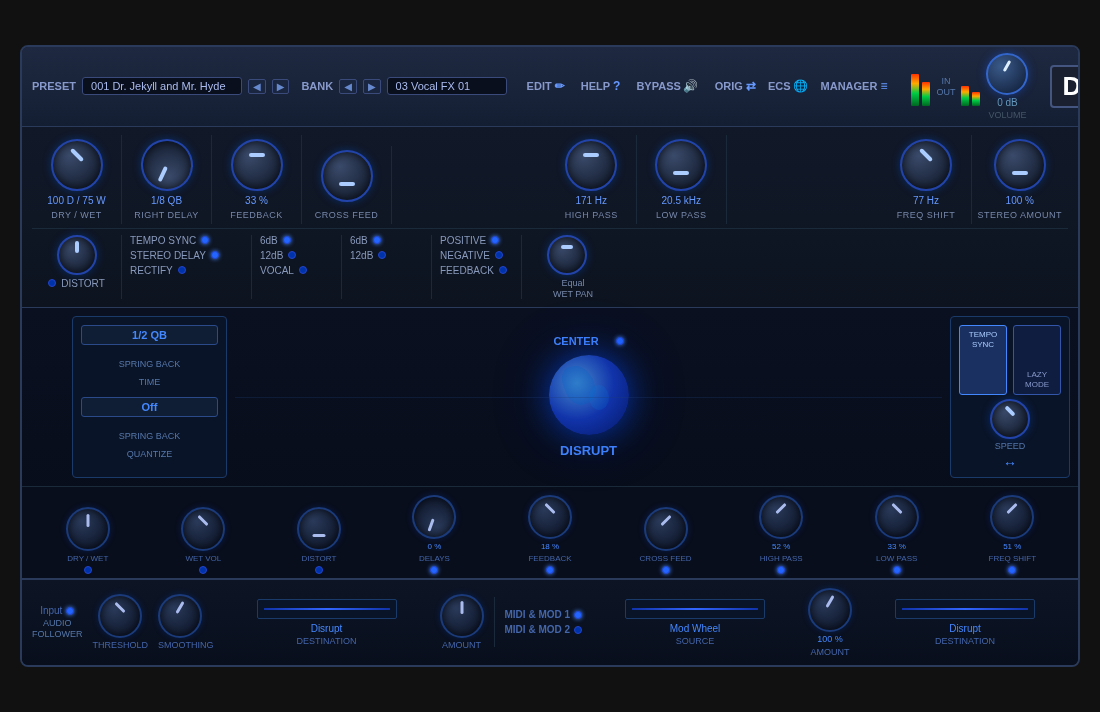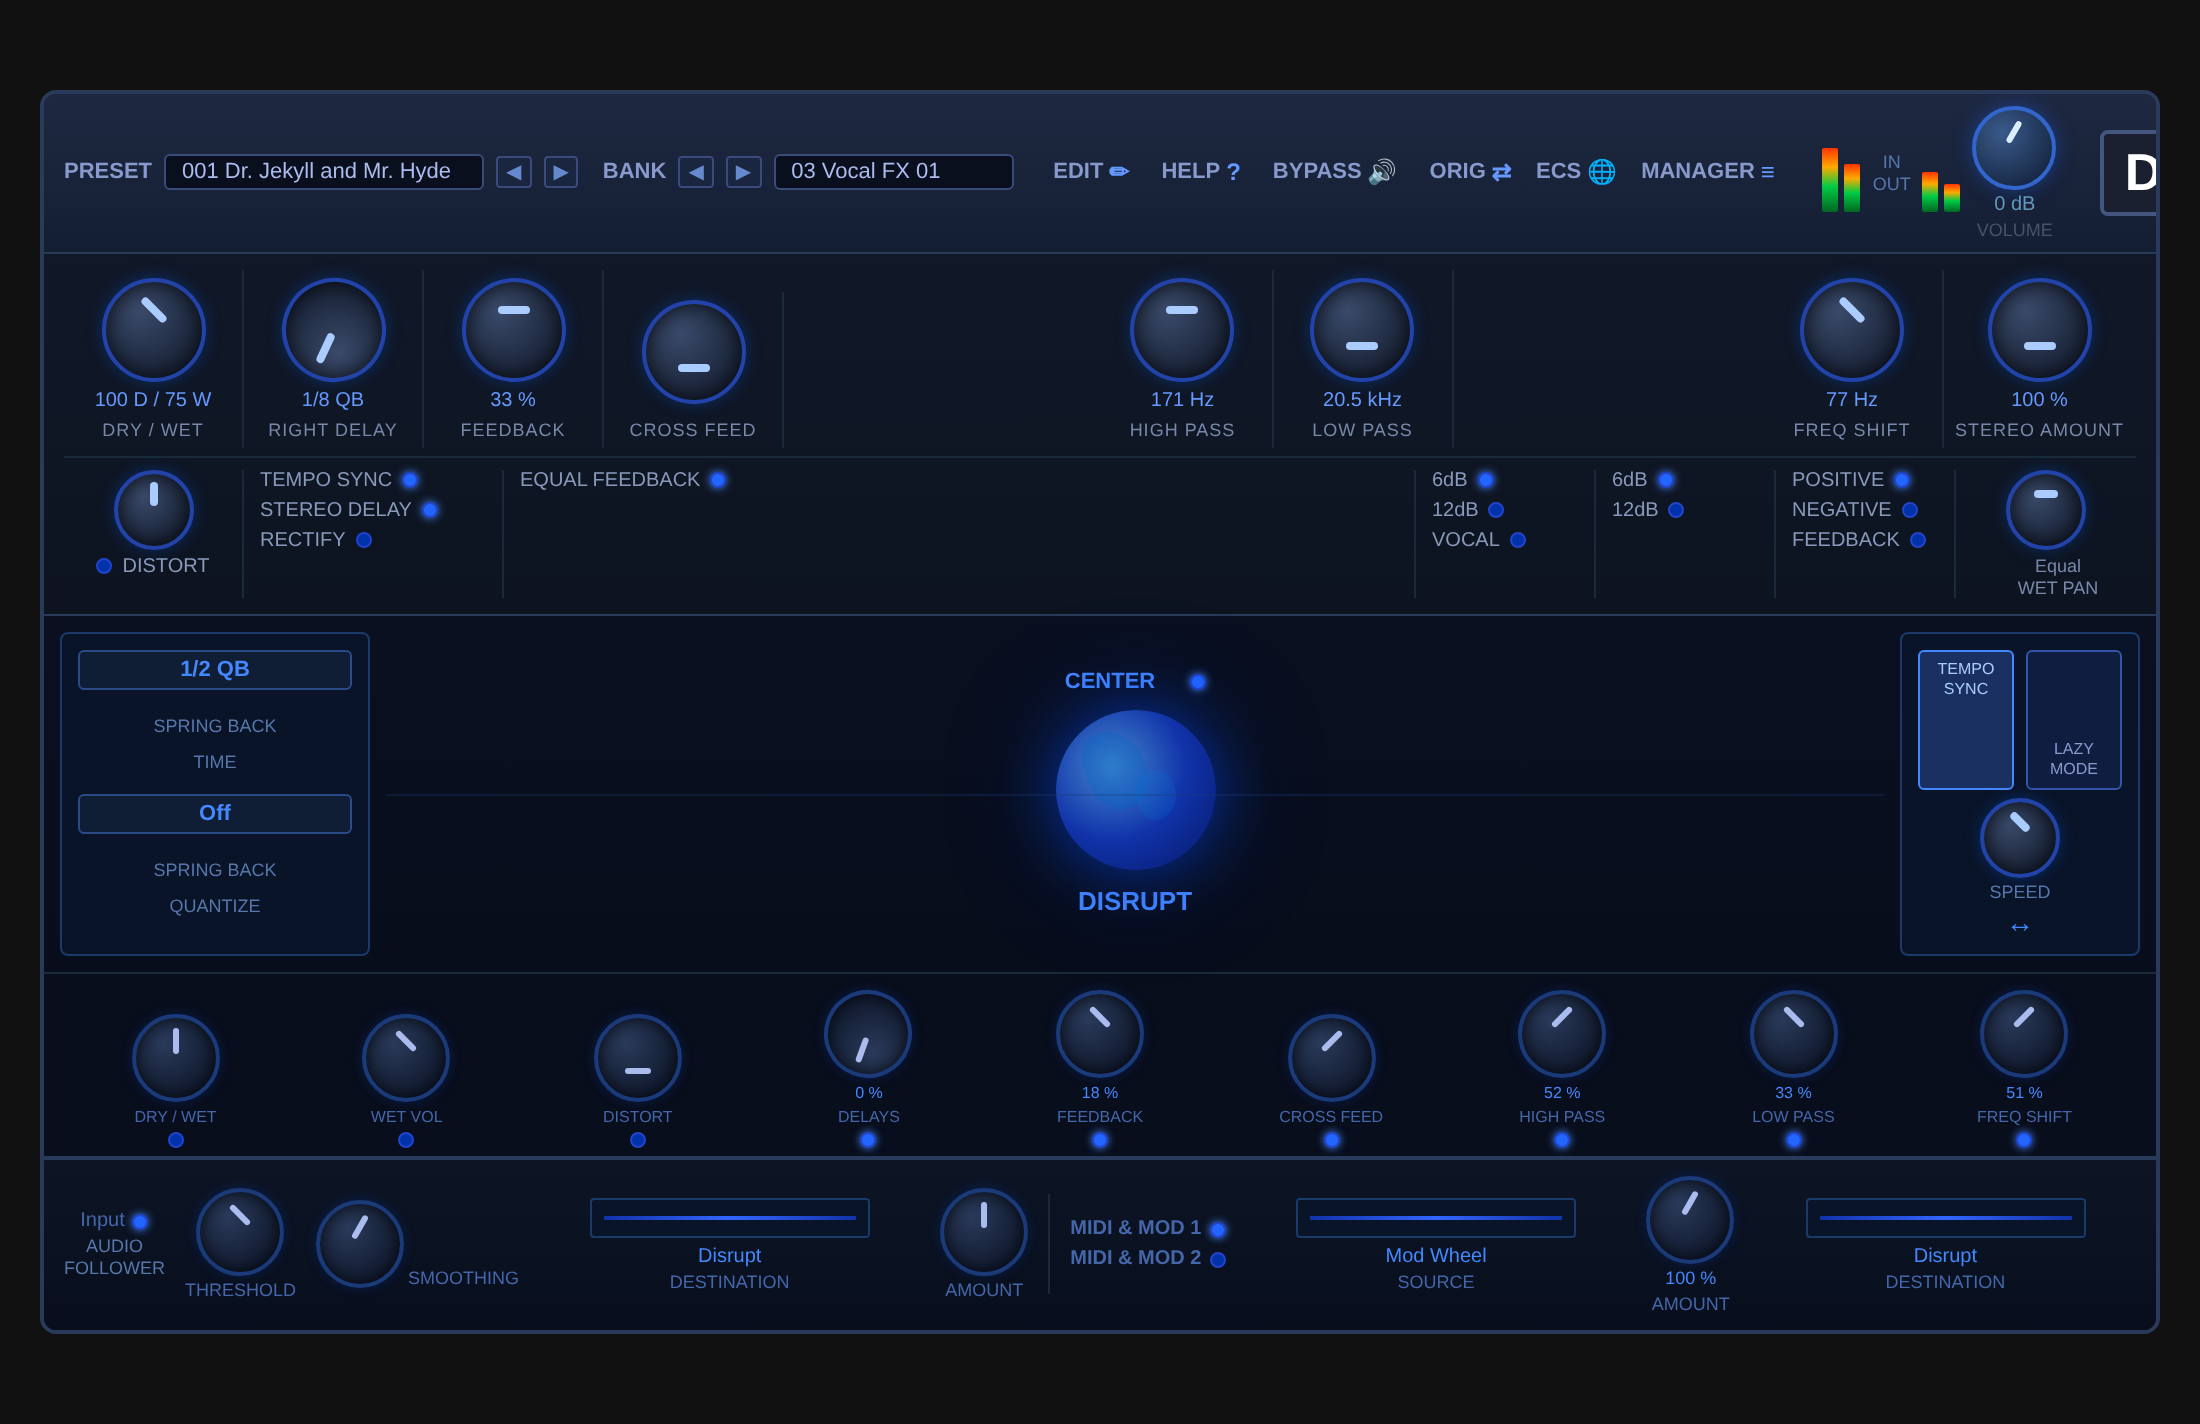--- a/index.html
+++ b/index.html
@@ -209,20 +209,21 @@
       background: linear-gradient(180deg, #0a1020 0%, #060c18 100%);
       border-bottom: 1px solid #2a3a5a;
       position: relative;
       min-height: 220px;
       display: flex;
       flex-direction: column;
     }
     .disrupt-inner {
       display: flex;
       flex: 1;
+      padding-left: 42px;
     }
     .disrupt-left {
       width: 155px;
       background: #0a1428;
       border: 1px solid #1a3a6a;
       border-radius: 4px;
       margin: 8px;
       padding: 8px;
       display: flex;
       flex-direction: column;
@@ -607,26 +608,20 @@
         <div class="toggle-item">
           <span>STEREO DELAY</span>
           <div class="led on"></div>
         </div>
         <div class="toggle-item">
           <span>RECTIFY</span>
           <div class="led"></div>
         </div>
       </div>
 
-      <div class="toggle-section" style="flex:1;">
-        <div class="toggle-item">
-          <span>EQUAL FEEDBACK</span>
-          <div class="led on"></div>
-        </div>
-      </div>
 
       <div class="toggle-section">
         <div class="toggle-item">
           <span>6dB</span>
           <div class="led on"></div>
         </div>
         <div class="toggle-item">
           <span>12dB</span>
           <div class="led"></div>
         </div>
@@ -790,21 +785,21 @@
         <div class="led on"></div>
       </div>
       <span style="color:#5577aa; font-size:9px; text-align:center; line-height:1.2;">AUDIO<br>FOLLOWER</span>
     </div>
 
     <div style="display:flex; flex-direction:column; align-items:center; gap:2px;">
       <div class="knob-xs r-45"></div>
       <span style="color:#4466aa; font-size:9px;">THRESHOLD</span>
     </div>
 
-    <div style="display:flex; flex-direction:row; align-items:flex-end; gap:2px;">
+    <div style="display:flex; flex-direction:column; align-items:flex-start; gap:2px;">
       <div class="knob-xs r30"></div>
       <span style="color:#4466aa; font-size:9px;">SMOOTHING</span>
     </div>
 
     <div style="display:flex; flex-direction:column; align-items:center; gap:2px; flex:1;">
       <div class="dest-bar">
         <div class="dest-bar-line"></div>
       </div>
       <span style="color:#4488ff; font-size:10px;">Disrupt</span>
       <span style="color:#4466aa; font-size:9px;">DESTINATION</span>

